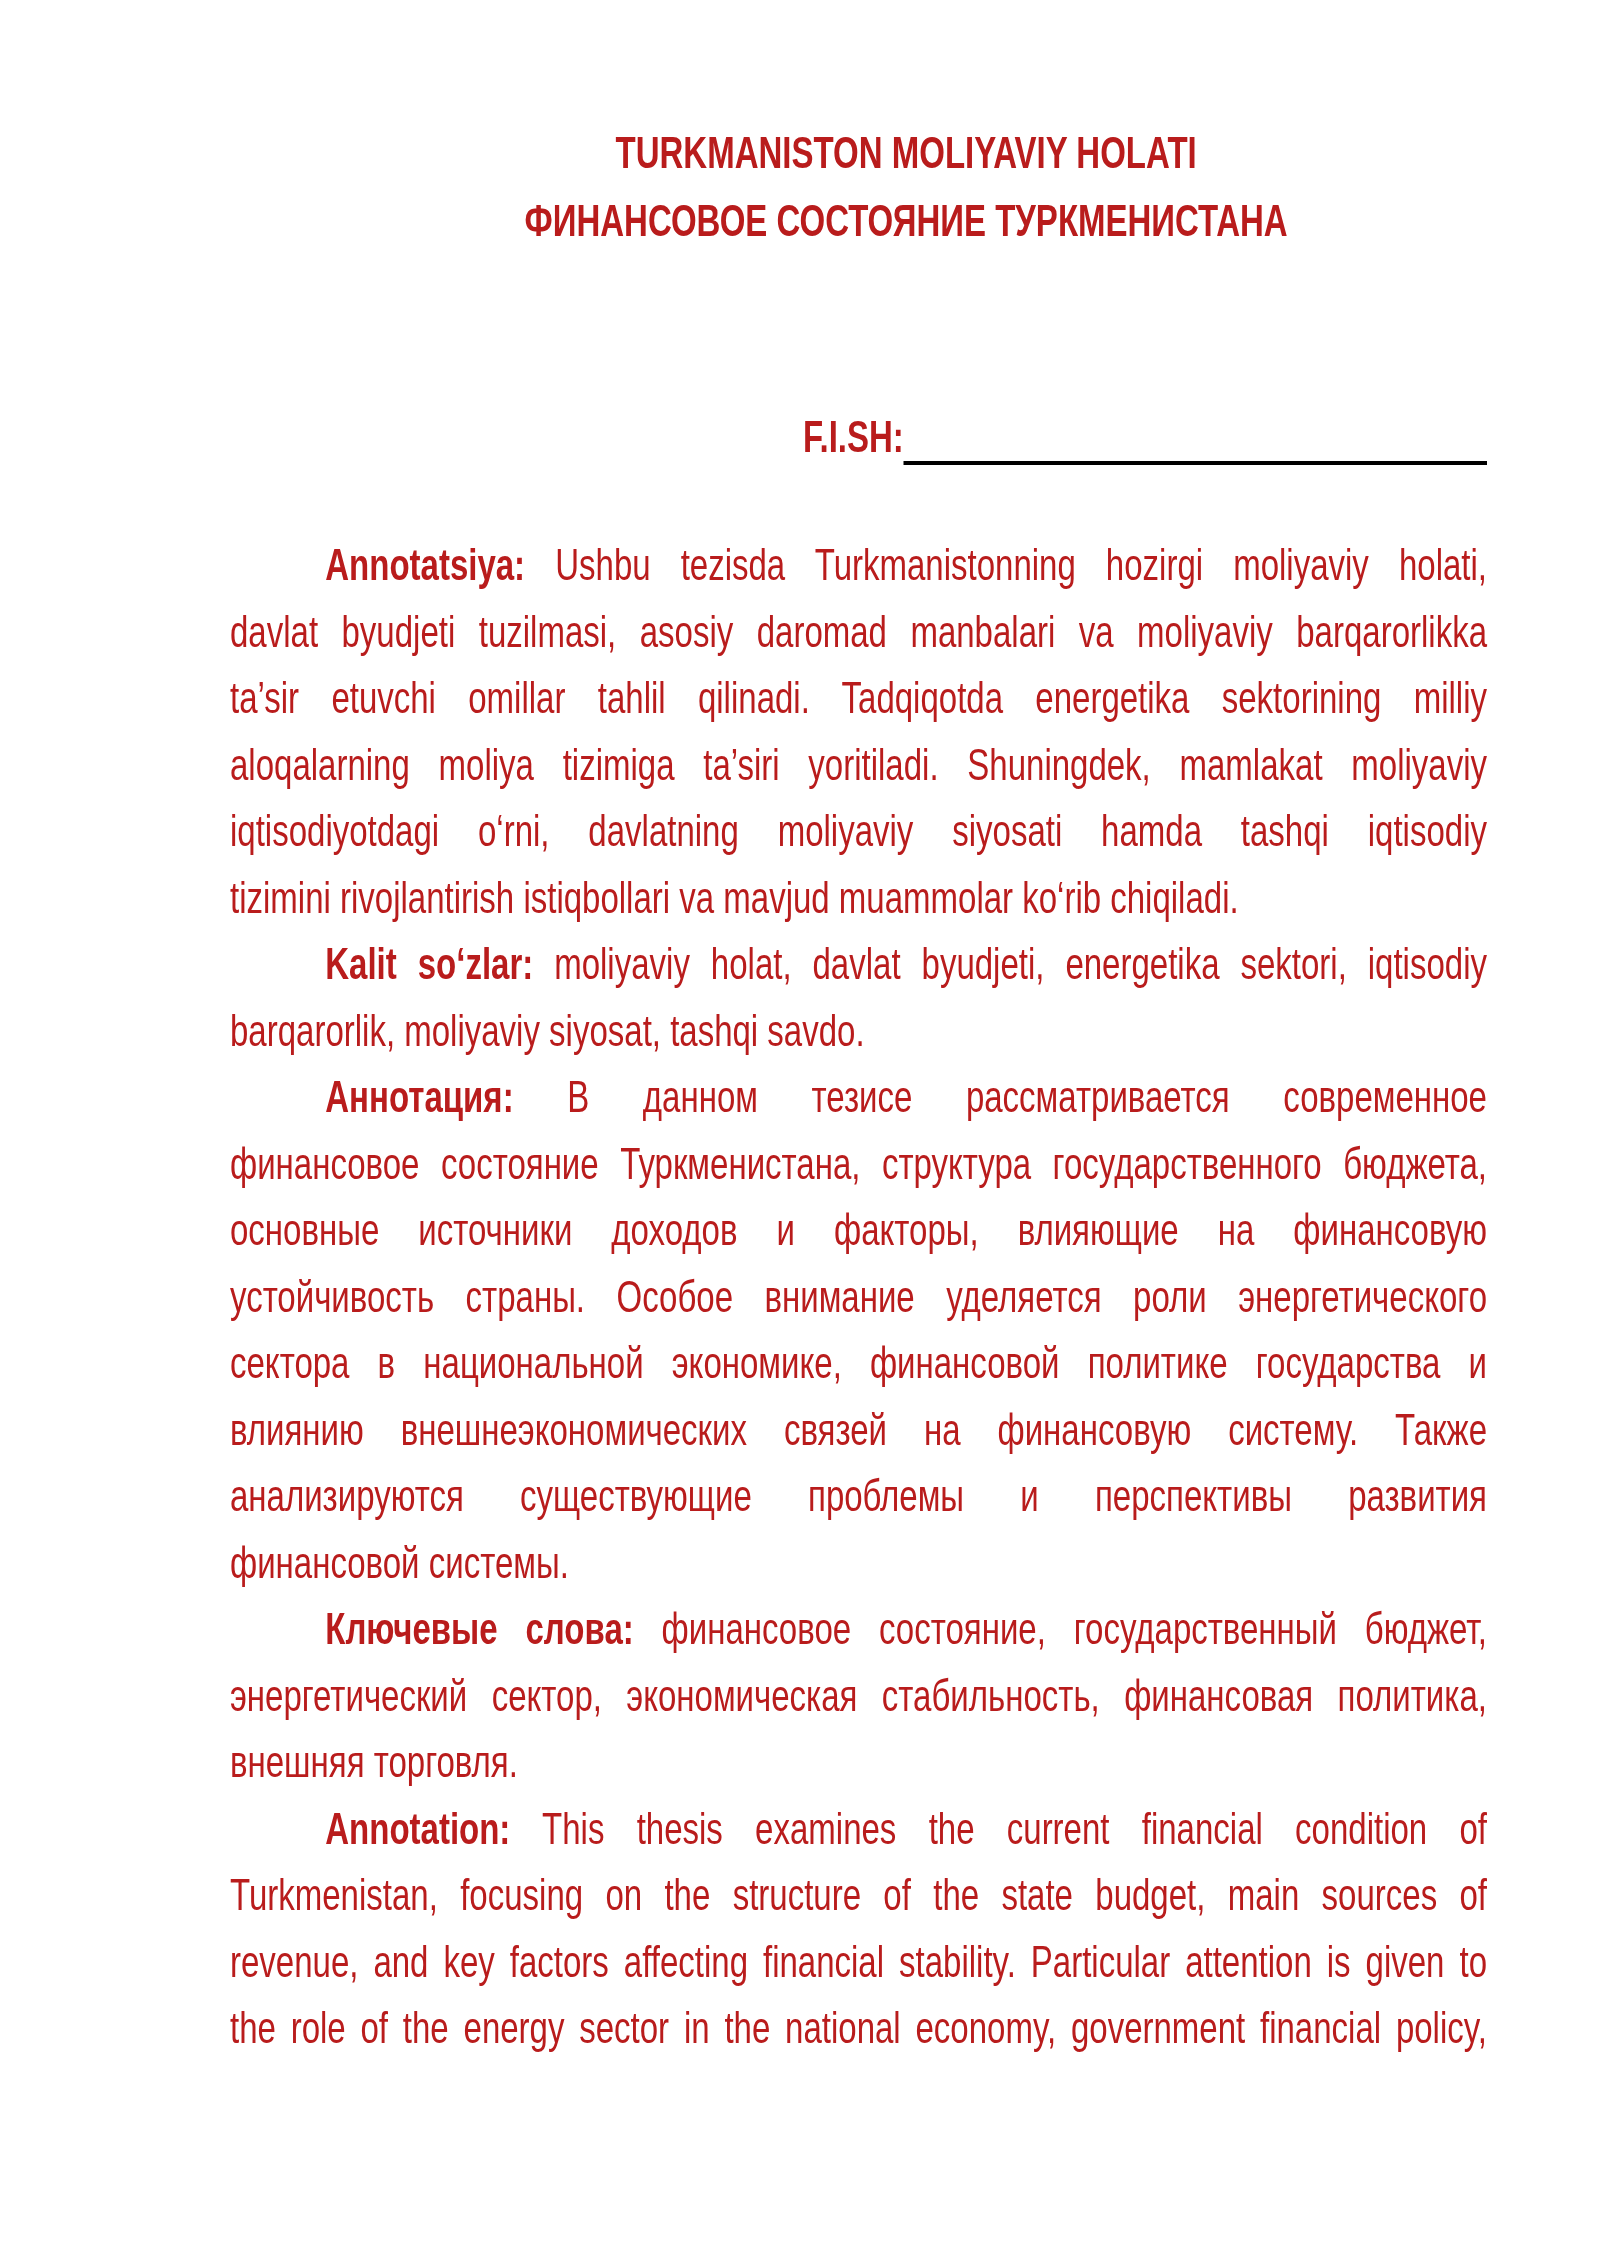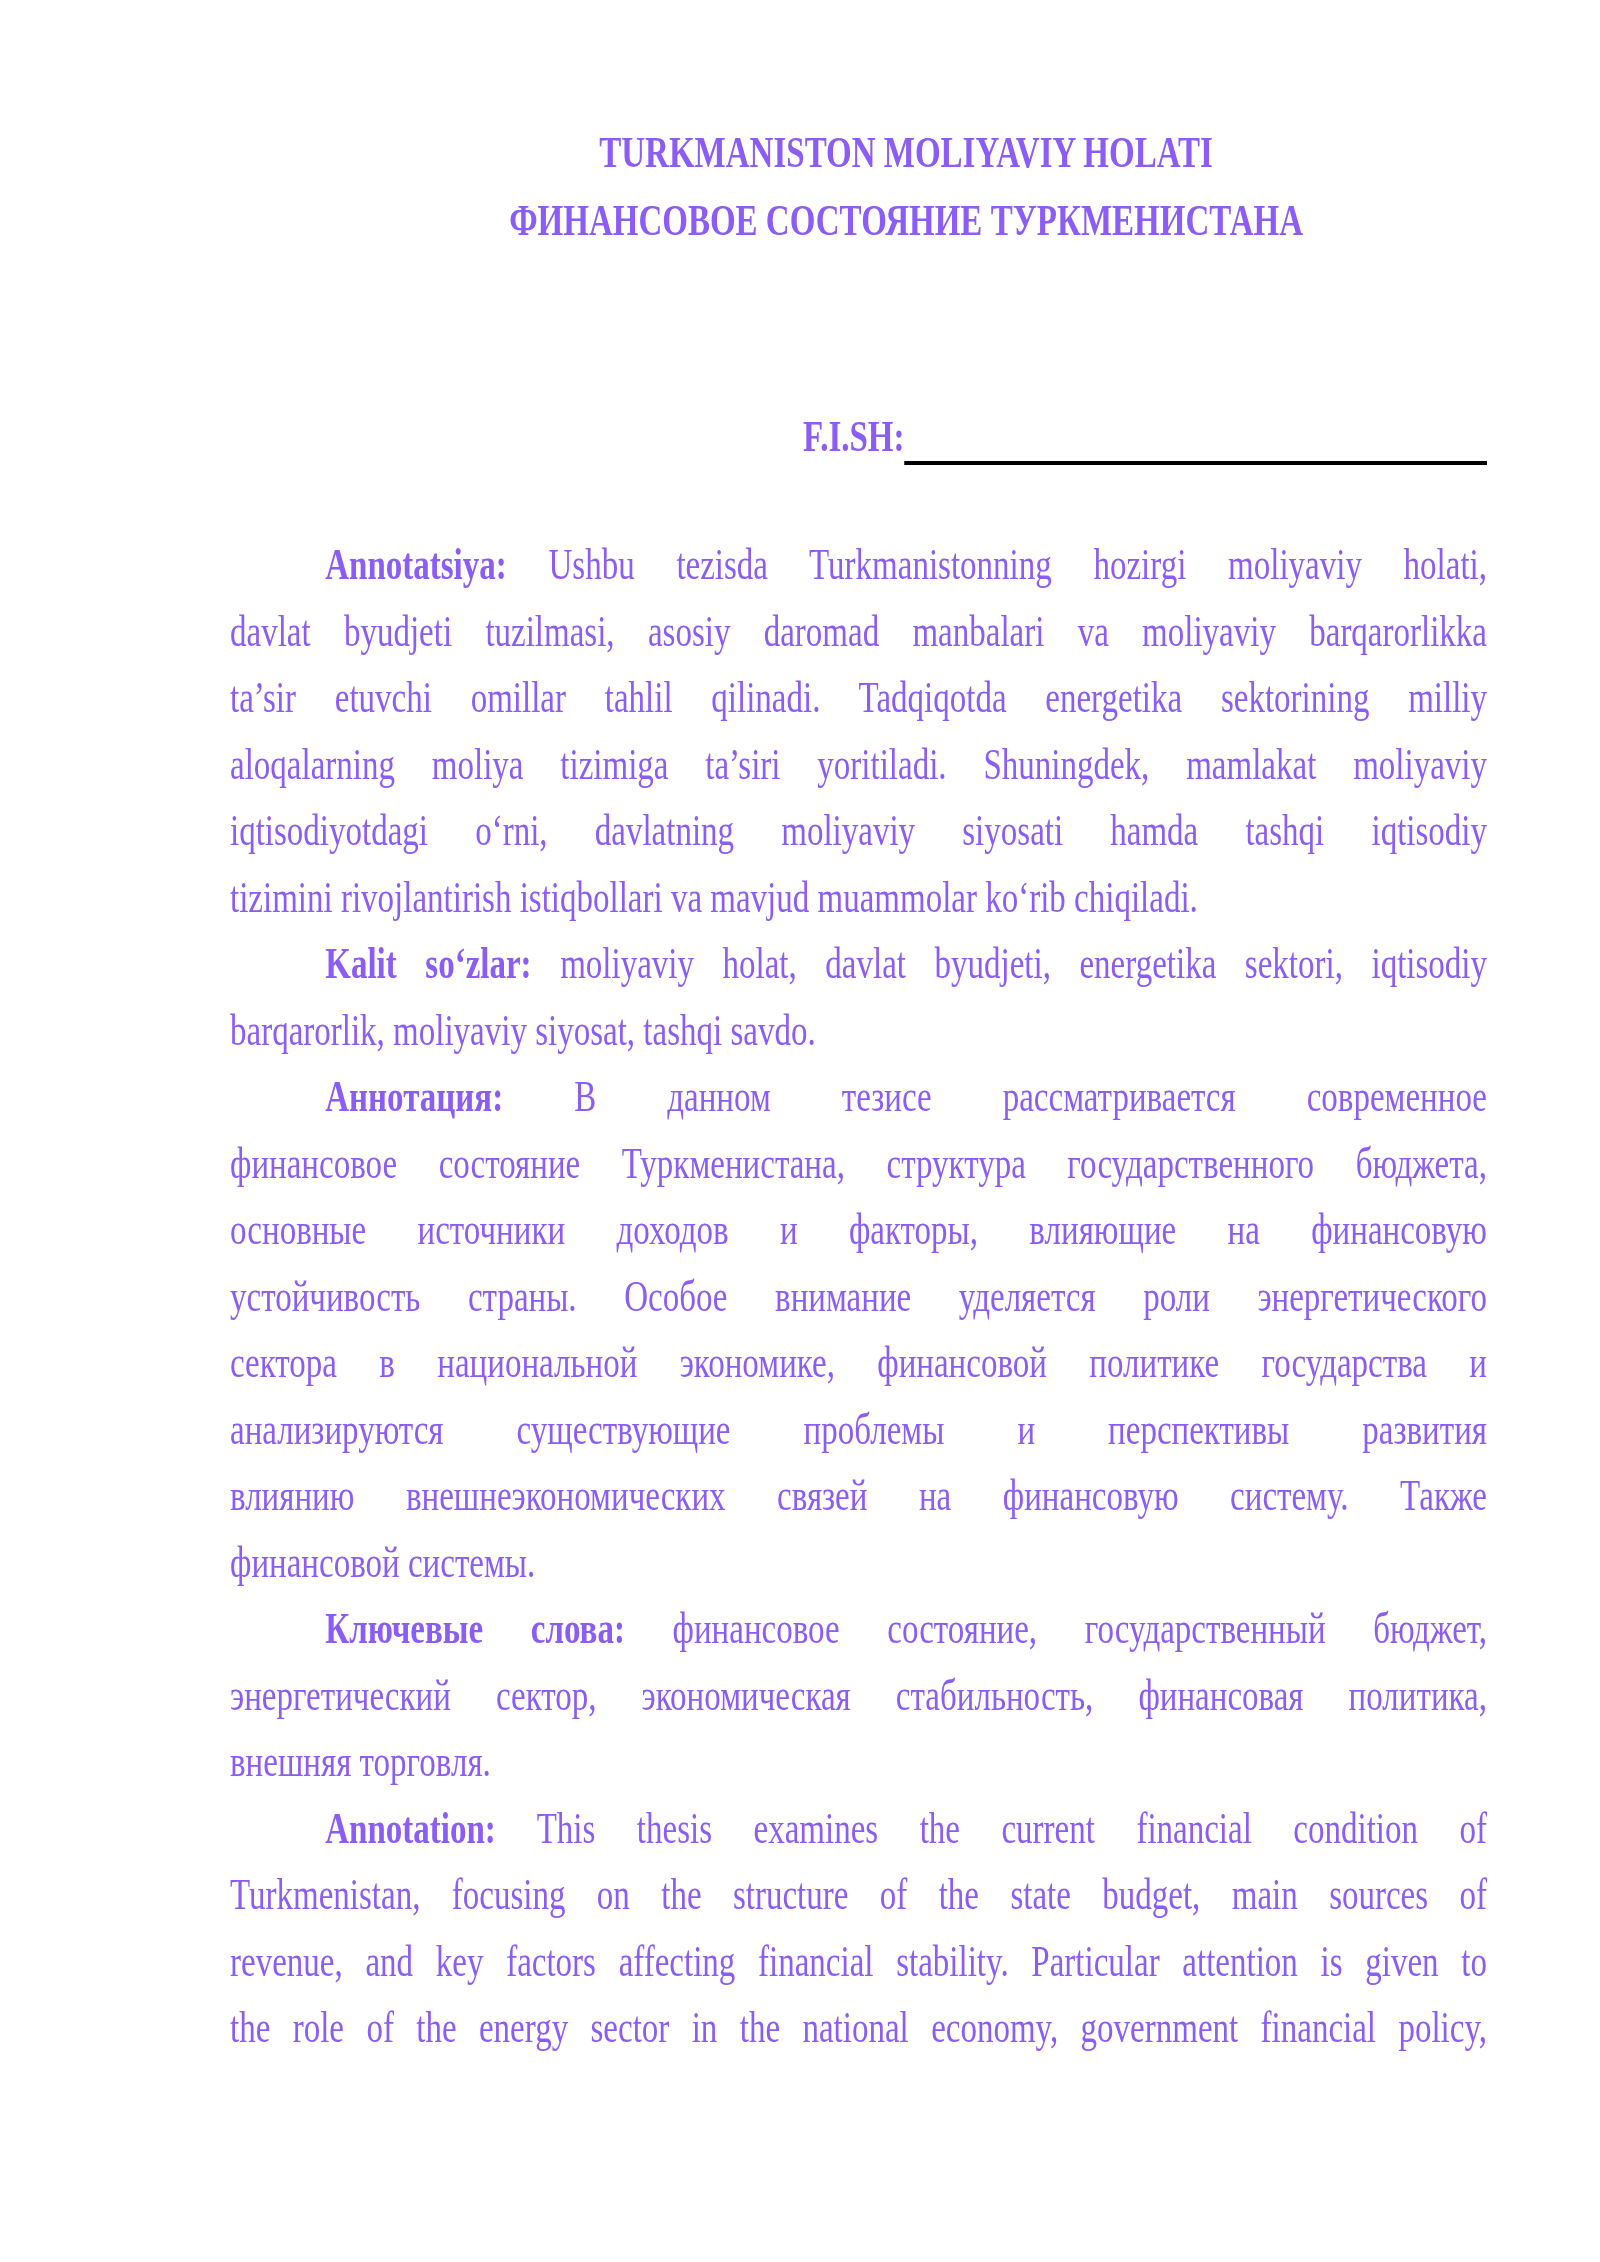--- a/index.html
+++ b/index.html
@@ -6,22 +6,22 @@
     margin: 0;
     padding: 0;
     background: #ffffff;
   }
   .page {
     position: relative;
     width: 1600px;
     height: 2262px;
     background: #ffffff;
     overflow: hidden;
-    font-family: Liberation Serif, serif;
-    color: #8b5cf6;
+    font-family: Liberation Sans, sans-serif;
+    color: #b91c1c;
   }
   
   .t {
     display: block;
     width: 133.3333%;
     transform: scaleX(0.75);
     transform-origin: 0 50%;
     text-align: justify;
     text-align-last: justify;
   }
@@ -142,24 +142,24 @@
     <div class="line">
       <div class="t">основные источники доходов и факторы, влияющие на финансовую</div>
     </div>
     <div class="line">
       <div class="t">устойчивость страны. Особое внимание уделяется роли энергетического</div>
     </div>
     <div class="line">
       <div class="t">сектора в национальной экономике, финансовой политике государства и</div>
     </div>
     <div class="line">
-      <div class="t">анализируются существующие проблемы и перспективы развития</div>
+      <div class="t">влиянию внешнеэкономических связей на финансовую систему. Также</div>
     </div>
     <div class="line">
-      <div class="t">влиянию внешнеэкономических связей на финансовую систему. Также</div>
+      <div class="t">анализируются существующие проблемы и перспективы развития</div>
     </div>
     <div class="line">
       <div class="t last">финансовой системы.</div>
     </div>
 
     <div class="line">
       <div class="t first">
         <b class="lead">Ключевые слова:</b>
         <span>финансовое состояние, государственный бюджет,</span>
       </div>

